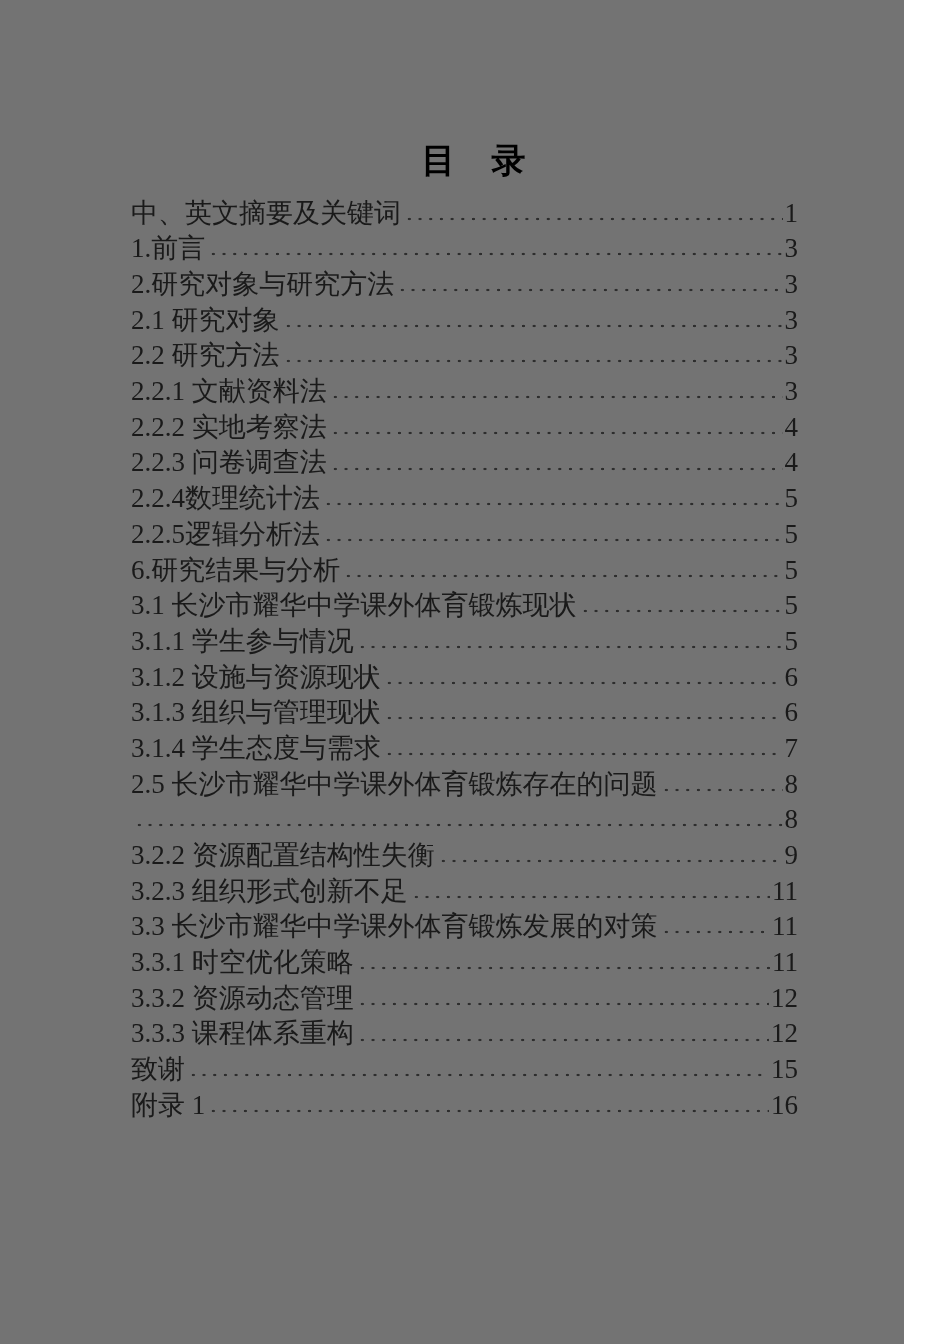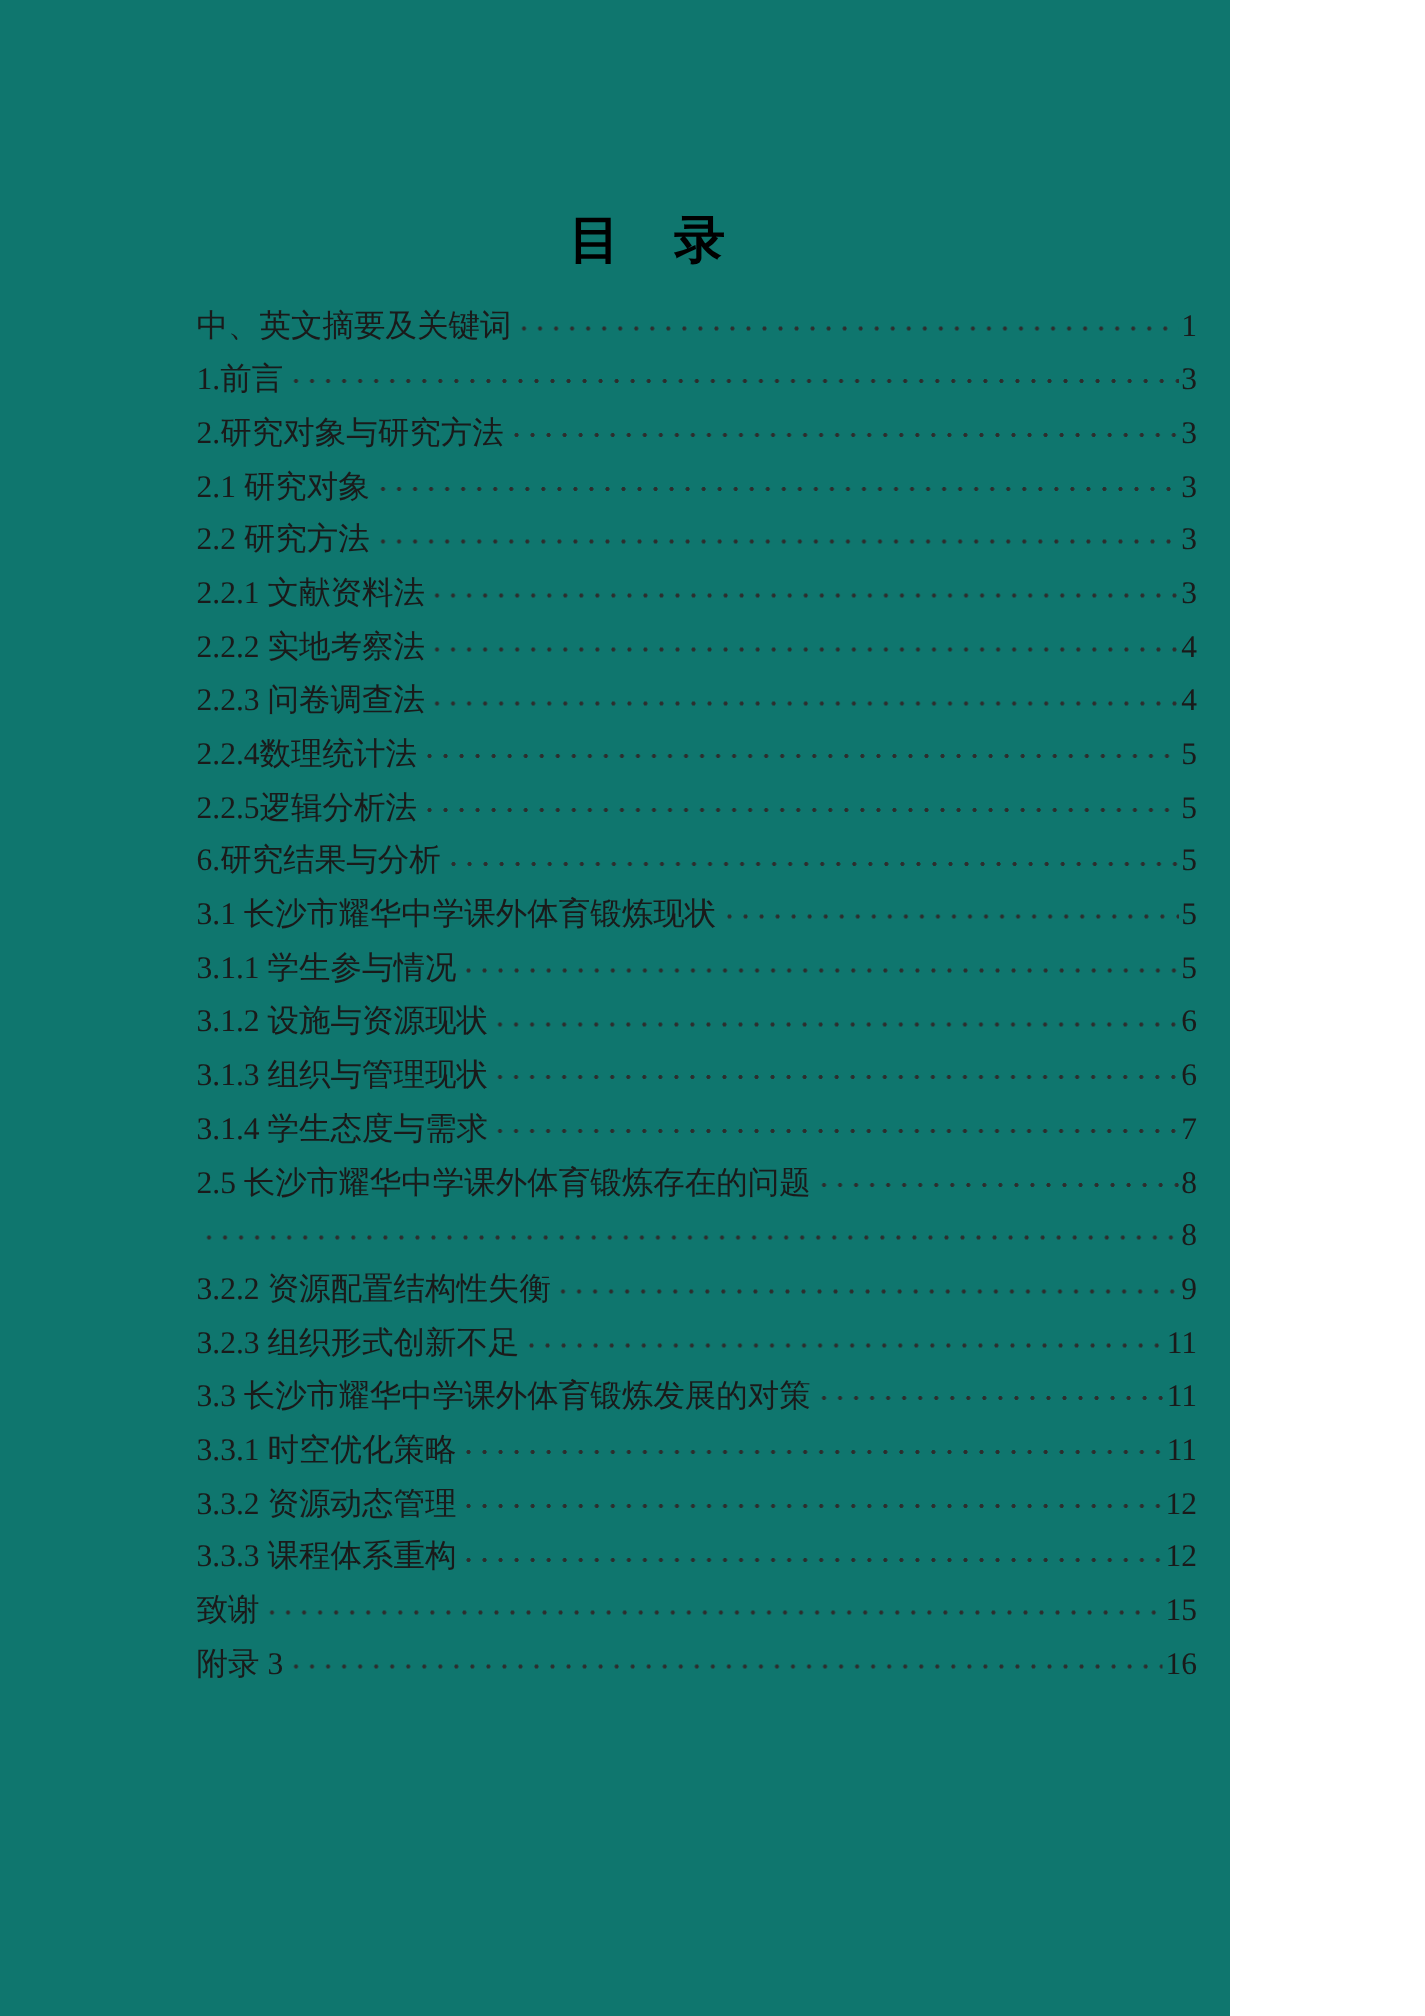--- a/index.html
+++ b/index.html
@@ -2,23 +2,23 @@
 <html><head>
 <meta charset="utf-8">
 <style>
   html, body {
     margin: 0;
     padding: 0;
     background: #ffffff;
   }
   .page {
     position: relative;
-    width: 820px;
+    width: 904px;
     height: 1344px;
-    background: #0f766e;
+    background: #737373;
     overflow: hidden;
     font-family: "Liberation Serif", "DejaVu Serif", serif;
     color: #1a1a1a;
   }
   .doc-title {
     position: absolute;
     top: 140px;
     left: 0;
     right: 0;
     text-align: center;
@@ -34,21 +34,21 @@
   .toc-list {
     position: absolute;
     left: 131px;
     top: 196px;
     width: 667px;
   }
   .toc-row {
     display: flex;
     align-items: flex-end;
     height: 35.7px;
-    font-size: 21px;
+    font-size: 27px;
     line-height: 1.15;
     padding-bottom: 3px;
     box-sizing: border-box;
   }
   .toc-label {
     flex: 0 0 auto;
     white-space: pre;
   }
   .toc-dots {
     flex: 1 1 auto;
@@ -189,18 +189,18 @@
         <span class="toc-label">3.3.3 课程体系重构</span>
         <span class="toc-dots"></span>
         <span class="toc-page">12</span>
       </div>
       <div class="toc-row">
         <span class="toc-label">致谢</span>
         <span class="toc-dots"></span>
         <span class="toc-page">15</span>
       </div>
       <div class="toc-row">
-        <span class="toc-label">附录 3</span>
+        <span class="toc-label">附录 1</span>
         <span class="toc-dots"></span>
         <span class="toc-page">16</span>
       </div>
     </div>
 </div>
 
 </body></html>

